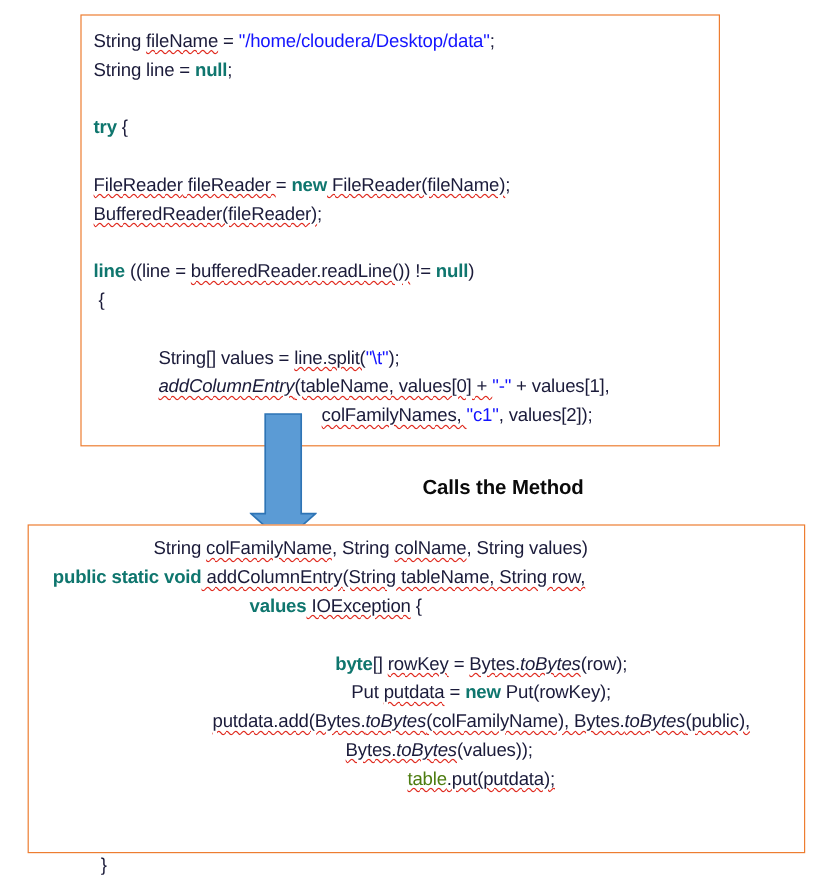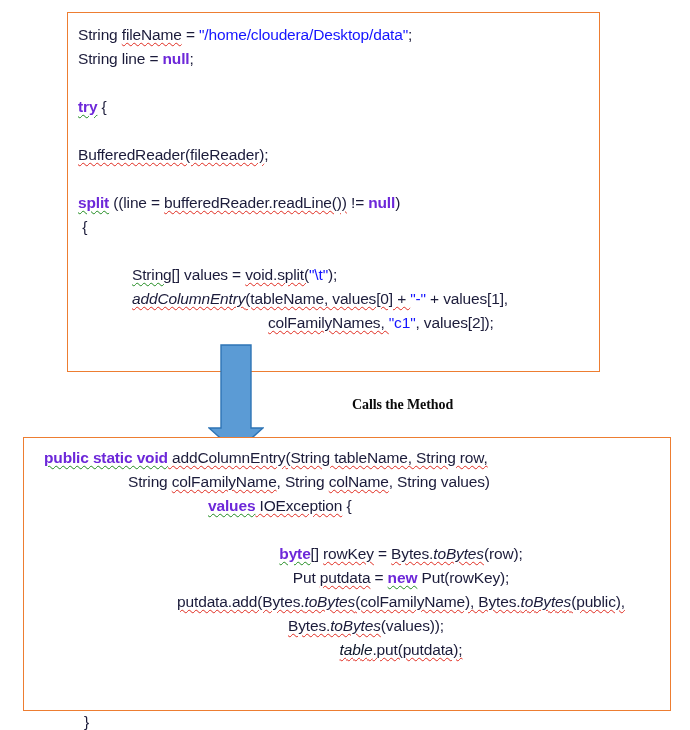--- a/index.html
+++ b/index.html
@@ -42,58 +42,57 @@
     font-family: "Liberation Sans", sans-serif;
     font-size: 15.5px;
     line-height: 24px;
     color: #1B1B3A;
     white-space: pre;
     letter-spacing: -0.15px;
   }
   .code-line.blank { height: 24px; }
 
   
-  .kw   { color: #6d28d9; font-weight: bold; }
+  .kw   { color: #0f766e; font-weight: bold; }
   .str  { color: #1414FF; }
   .it   { font-style: italic; }
-  .fld  { color: #0f172a; font-style: italic; }
+  .fld  { color: #4d7c0f; }
   .pln  { color: #1B1B3A; }
 
   
   .sq-red {
     text-decoration: underline;
     text-decoration-style: wavy;
     text-decoration-color: #E02B20;
     text-decoration-thickness: 1px;
     text-underline-offset: 2px;
   }
   .sq-grn {
-    text-decoration: underline;
     text-decoration-style: wavy;
     text-decoration-color: #1F8A1F;
     text-decoration-thickness: 1px;
     text-underline-offset: 2px;
   }
 
   
   #call-arrow {
     position: absolute;
     left: 208px;
     top: 344px;
     width: 56px;
     height: 110px;
   }
 
   
   #calls-caption {
     position: absolute;
     left: 352px;
     top: 397px;
-    font-family: Liberation Serif, serif;
-    font-size: 14px;
+    font-family: Liberation Sans, sans-serif;
+    font-size: 17px;
     font-weight: bold;
     color: #0A0A0A;
     letter-spacing: -0.1px;
     white-space: pre;
   }
 
   .ind1 { padding-left: 54px; }
   .ind2 { padding-left: 100px; text-align: center; }
   .ind3 { padding-left: 190px; }
   .ind4 { padding-left: 256px; }
@@ -110,51 +109,52 @@
   <div class="code-line"><span class="pln">String</span><span class="pln"> </span><span class="pln sq-red">fileName</span><span class="pln"> = </span><span class="str">"/home/cloudera/Desktop/data"</span><span class="pln">;</span></div>
 
   <div class="code-line"><span class="pln">String</span><span class="pln"> line = </span><span class="kw">null</span><span class="pln">;</span></div>
 
   <div class="code-line blank"></div>
 
   <div class="code-line"><span class="kw sq-grn">try</span><span class="pln"> {</span></div>
 
   <div class="code-line blank"></div>
 
+  <div class="code-line"><span class="pln sq-red">FileReader</span><span class="pln sq-red"> fileReader </span><span class="pln">= </span><span class="kw sq-grn">new</span><span class="pln sq-red"> FileReader(fileName)</span><span class="pln">;</span></div>
 
 
   <div class="code-line"><span class="pln sq-red">BufferedReader(fileReader)</span><span class="pln">;</span></div>
 
   <div class="code-line blank"></div>
 
-  <div class="code-line"><span class="kw sq-grn">split</span><span class="pln"> ((line = </span><span class="pln sq-red">bufferedReader.readLine())</span><span class="pln"> != </span><span class="kw">null</span><span class="pln">)</span></div>
+  <div class="code-line"><span class="kw sq-grn">line</span><span class="pln"> ((line = </span><span class="pln sq-red">bufferedReader.readLine())</span><span class="pln"> != </span><span class="kw">null</span><span class="pln">)</span></div>
 
   <div class="code-line"><span class="pln"> {</span></div>
 
   <div class="code-line blank"></div>
 
-  <div class="code-line ind1"><span class="pln sq-grn">String[]</span><span class="pln"> values = </span><span class="pln sq-red">void.split(</span><span class="str">"\t"</span><span class="pln">);</span></div>
+  <div class="code-line ind1"><span class="pln sq-grn">String[]</span><span class="pln"> values = </span><span class="pln sq-red">line.split(</span><span class="str">"\t"</span><span class="pln">);</span></div>
 
   <div class="code-line ind1"><span class="pln it sq-red">addColumnEntry</span><span class="pln sq-red">(tableName, values[0] + </span><span class="str">"-"</span><span class="pln"> + values[1],</span></div>
 
   <div class="code-line ind3"><span class="pln sq-red">colFamilyNames, </span><span class="str">"c1"</span><span class="pln">, values[2]);</span></div>
 
 </div>
 
 <svg id="call-arrow" viewBox="0 0 56 110">
   <polygon points="13,1 43,1 43,84 55,84 28,108 1,84 13,84" fill="#5B9BD5" stroke="#2E74B5" stroke-width="1.4"></polygon>
 </svg>
 
 <div id="calls-caption">Calls the Method</div>
 
 <div class="code-box" id="callee-box">
 
+  <div class="code-line ind7"><span class="pln">String </span><span class="pln sq-red">colFamilyName</span><span class="pln">, String </span><span class="pln sq-red">colName</span><span class="pln">, String values)</span></div>
+
   <div class="code-line ind9"><span class="kw sq-grn">public static void</span><span class="pln sq-red"> addColumnEntry</span><span class="pln sq-red">(String tableName, String row,</span></div>
-
-  <div class="code-line ind7"><span class="pln">String </span><span class="pln sq-red">colFamilyName</span><span class="pln">, String </span><span class="pln sq-red">colName</span><span class="pln">, String values)</span></div>
 
   <div class="code-line ind8"><span class="kw sq-grn">values</span><span class="pln sq-red"> IOException</span><span class="pln"> {</span></div>
 
   <div class="code-line blank"></div>
 
   <div class="code-line ind2"><span class="kw sq-grn">byte</span><span class="pln">[] </span><span class="pln sq-red">rowKey</span><span class="pln"> = </span><span class="pln sq-red">Bytes.</span><span class="pln it sq-red">toBytes</span><span class="pln">(row);</span></div>
 
   <div class="code-line ind2"><span class="pln">Put </span><span class="pln sq-red">putdata</span><span class="pln"> = </span><span class="kw sq-grn">new</span><span class="pln"> Put(rowKey);</span></div>
 
   <div class="code-line ind2"><span class="pln sq-red">putdata.add(Bytes.</span><span class="pln it sq-red">toBytes</span><span class="pln sq-red">(colFamilyName), Bytes.</span><span class="pln it sq-red">toBytes</span><span class="pln sq-red">(public),</span></div>

